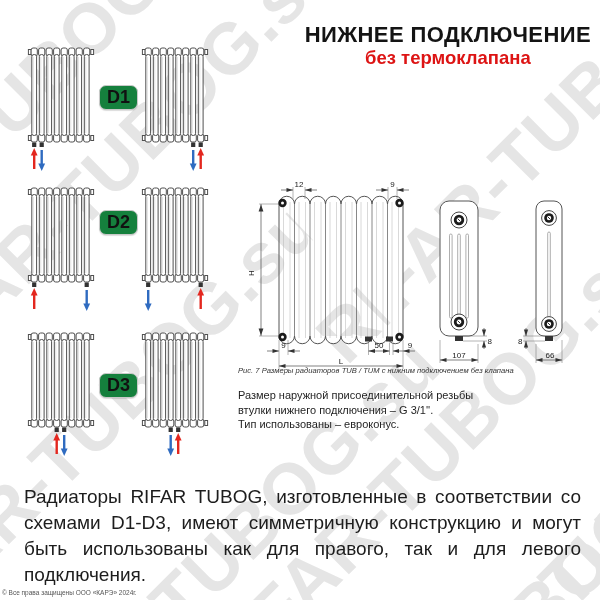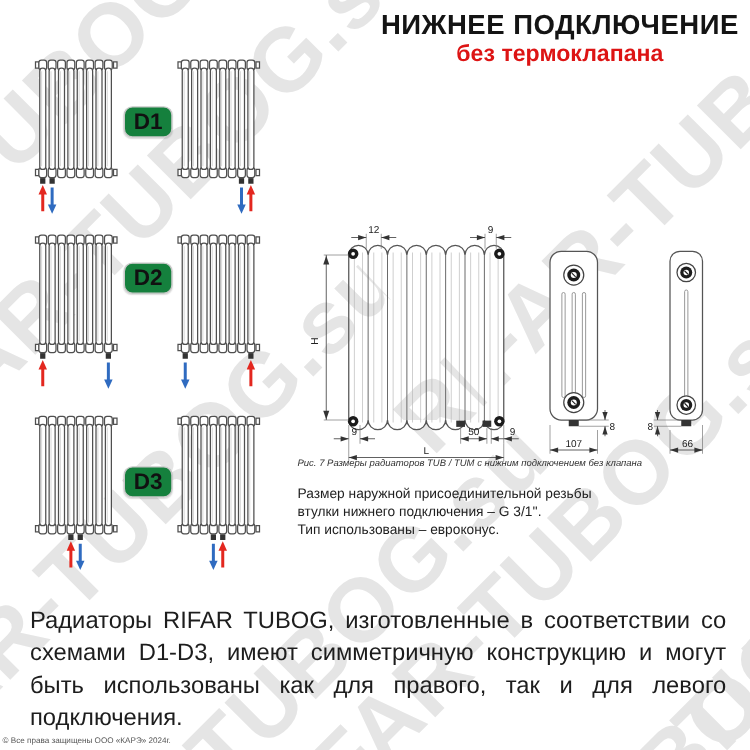--- a/index.html
+++ b/index.html
@@ -2,21 +2,21 @@
 <html><head>
 <meta charset="utf-8">
 <style>
   html,body{margin:0;padding:0;background:#fff;}
   .page{position:relative;width:600px;height:600px;background:#fff;overflow:hidden;
         font-family:"Liberation Sans",sans-serif;color:#1a1a1a;}
   
   .wm{position:absolute;font-weight:bold;font-size:72px;letter-spacing:1px;white-space:nowrap;
       transform:rotate(-45deg);transform-origin:0 0;z-index:0;user-select:none;}
   
-  .hdr{position:absolute;top:7px;right:9px;text-align:right;z-index:2;}
+  .hdr{position:absolute;top:22px;right:9px;text-align:right;z-index:2;}
   .hdr-title{font-size:22px;font-weight:bold;letter-spacing:.4px;color:#141414;line-height:25px;}
   .hdr-sub{font-size:18.5px;font-weight:bold;line-height:21px;}
   
   .radiator{position:absolute;overflow:visible;z-index:1;}
   .dlabel{position:absolute;width:37px;height:23px;background:#15803d;border:1.5px solid #c9c9c9;
           border-radius:7px;display:flex;align-items:center;justify-content:center;
           font-weight:bold;font-size:18px;color:#111;box-shadow:0 1px 1px rgba(0,0,0,.14);z-index:2;}
   .ln{fill:#fff;stroke:#4f4f4f;stroke-width:1;}
   .lnl{stroke:#c9c9c9;stroke-width:.6;}
   .stub{fill:#333;}

